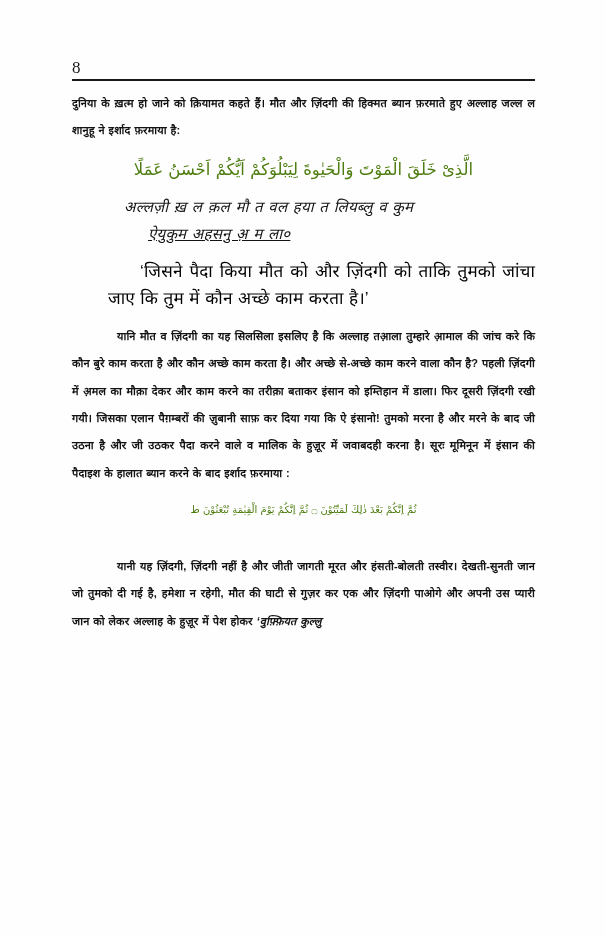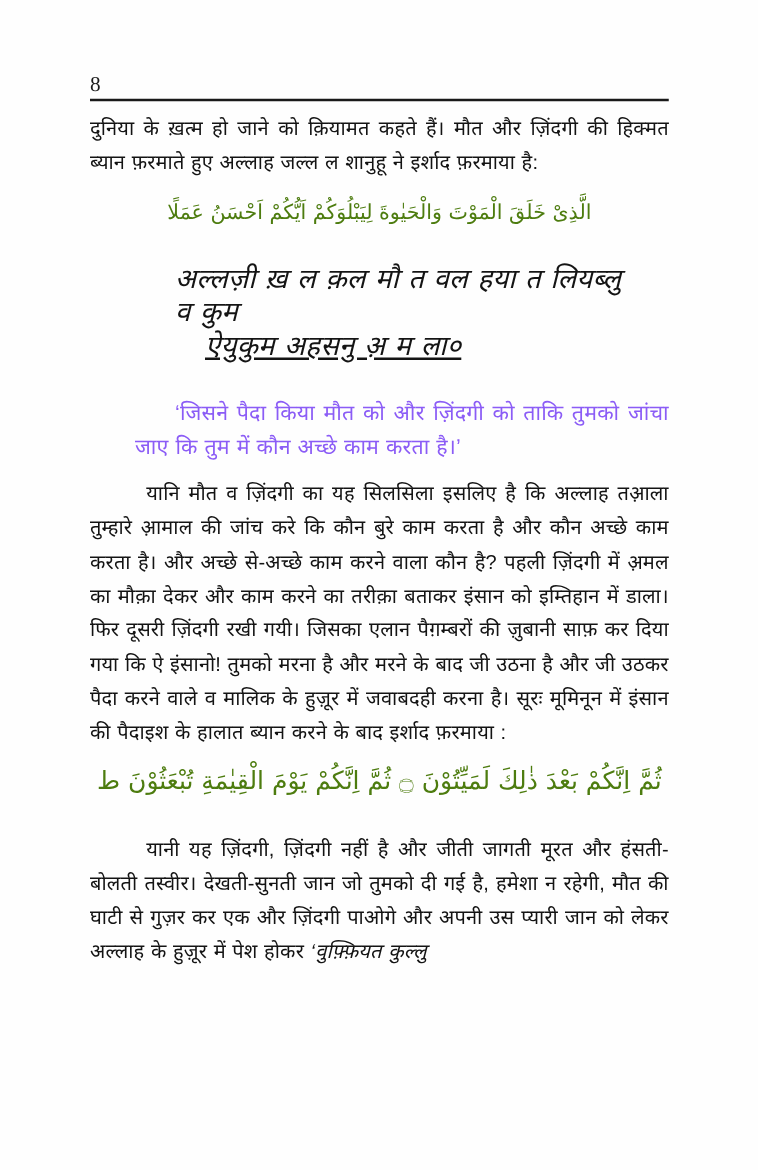--- a/index.html
+++ b/index.html
@@ -63,29 +63,30 @@
   .column {
     position: absolute;
     left: 72px;
     top: 90px;
     width: 463px;
   }
 
   p.body-text {
     margin: 0;
     font-family: "Liberation Sans", "DejaVu Sans", sans-serif;
-    font-size: 16px;
+    font-size: 11px;
     line-height: 27.3px;
     color: #131313;
     text-align: justify;
     text-justify: inter-word;
     letter-spacing: .15px;
     word-spacing: .6px;
     -webkit-hyphens: none;
     hyphens: none;
+    font-weight: bold;
   }
   p.body-text.indent {
     text-indent: 45px;
   }
   p.body-text.last-line-left {
     text-align-last: left;
   }
 
   .gap-sm { height: 7px; }
   .gap-md { height: 11px; }
@@ -97,48 +98,48 @@
     font-family: "DejaVu Sans", "Liberation Sans", sans-serif;
     font-size: 16.5px;
     line-height: 30px;
     color: #4d7c0f;
     margin: 0;
     padding: 3px 0 1px 0;
     white-space: nowrap;
     overflow: hidden;
   }
   .ayah.small {
-    font-size: 20px;
+    font-size: 10px;
     line-height: 26px;
   }
 
   
   .translit {
-    margin: 16px;
+    margin: 0;
     font-family: "Liberation Sans", "DejaVu Sans", sans-serif;
     font-style: italic;
-    font-size: 22px;
+    font-size: 15px;
     line-height: 27px;
     color: #141414;
     text-align: left;
     padding-left: 52px;
     padding-right: 10px;
     letter-spacing: .2px;
     word-spacing: 1.2px;
   }
   .translit .ln { display: block; }
   .translit .ln.second { padding-left: 24px; text-decoration: underline; }
 
   
   .quote {
     margin: 0;
     font-family: "Liberation Sans", "DejaVu Sans", sans-serif;
     font-size: 17.1px;
     line-height: 27.3px;
-    color: #8b5cf6;
+    color: #000000;
     text-align: justify;
     text-align-last: left;
     text-indent: 32px;
     padding-left: 36px;
     letter-spacing: .15px;
     word-spacing: .6px;
   }
 
   .inline-italic {
     font-style: italic;

